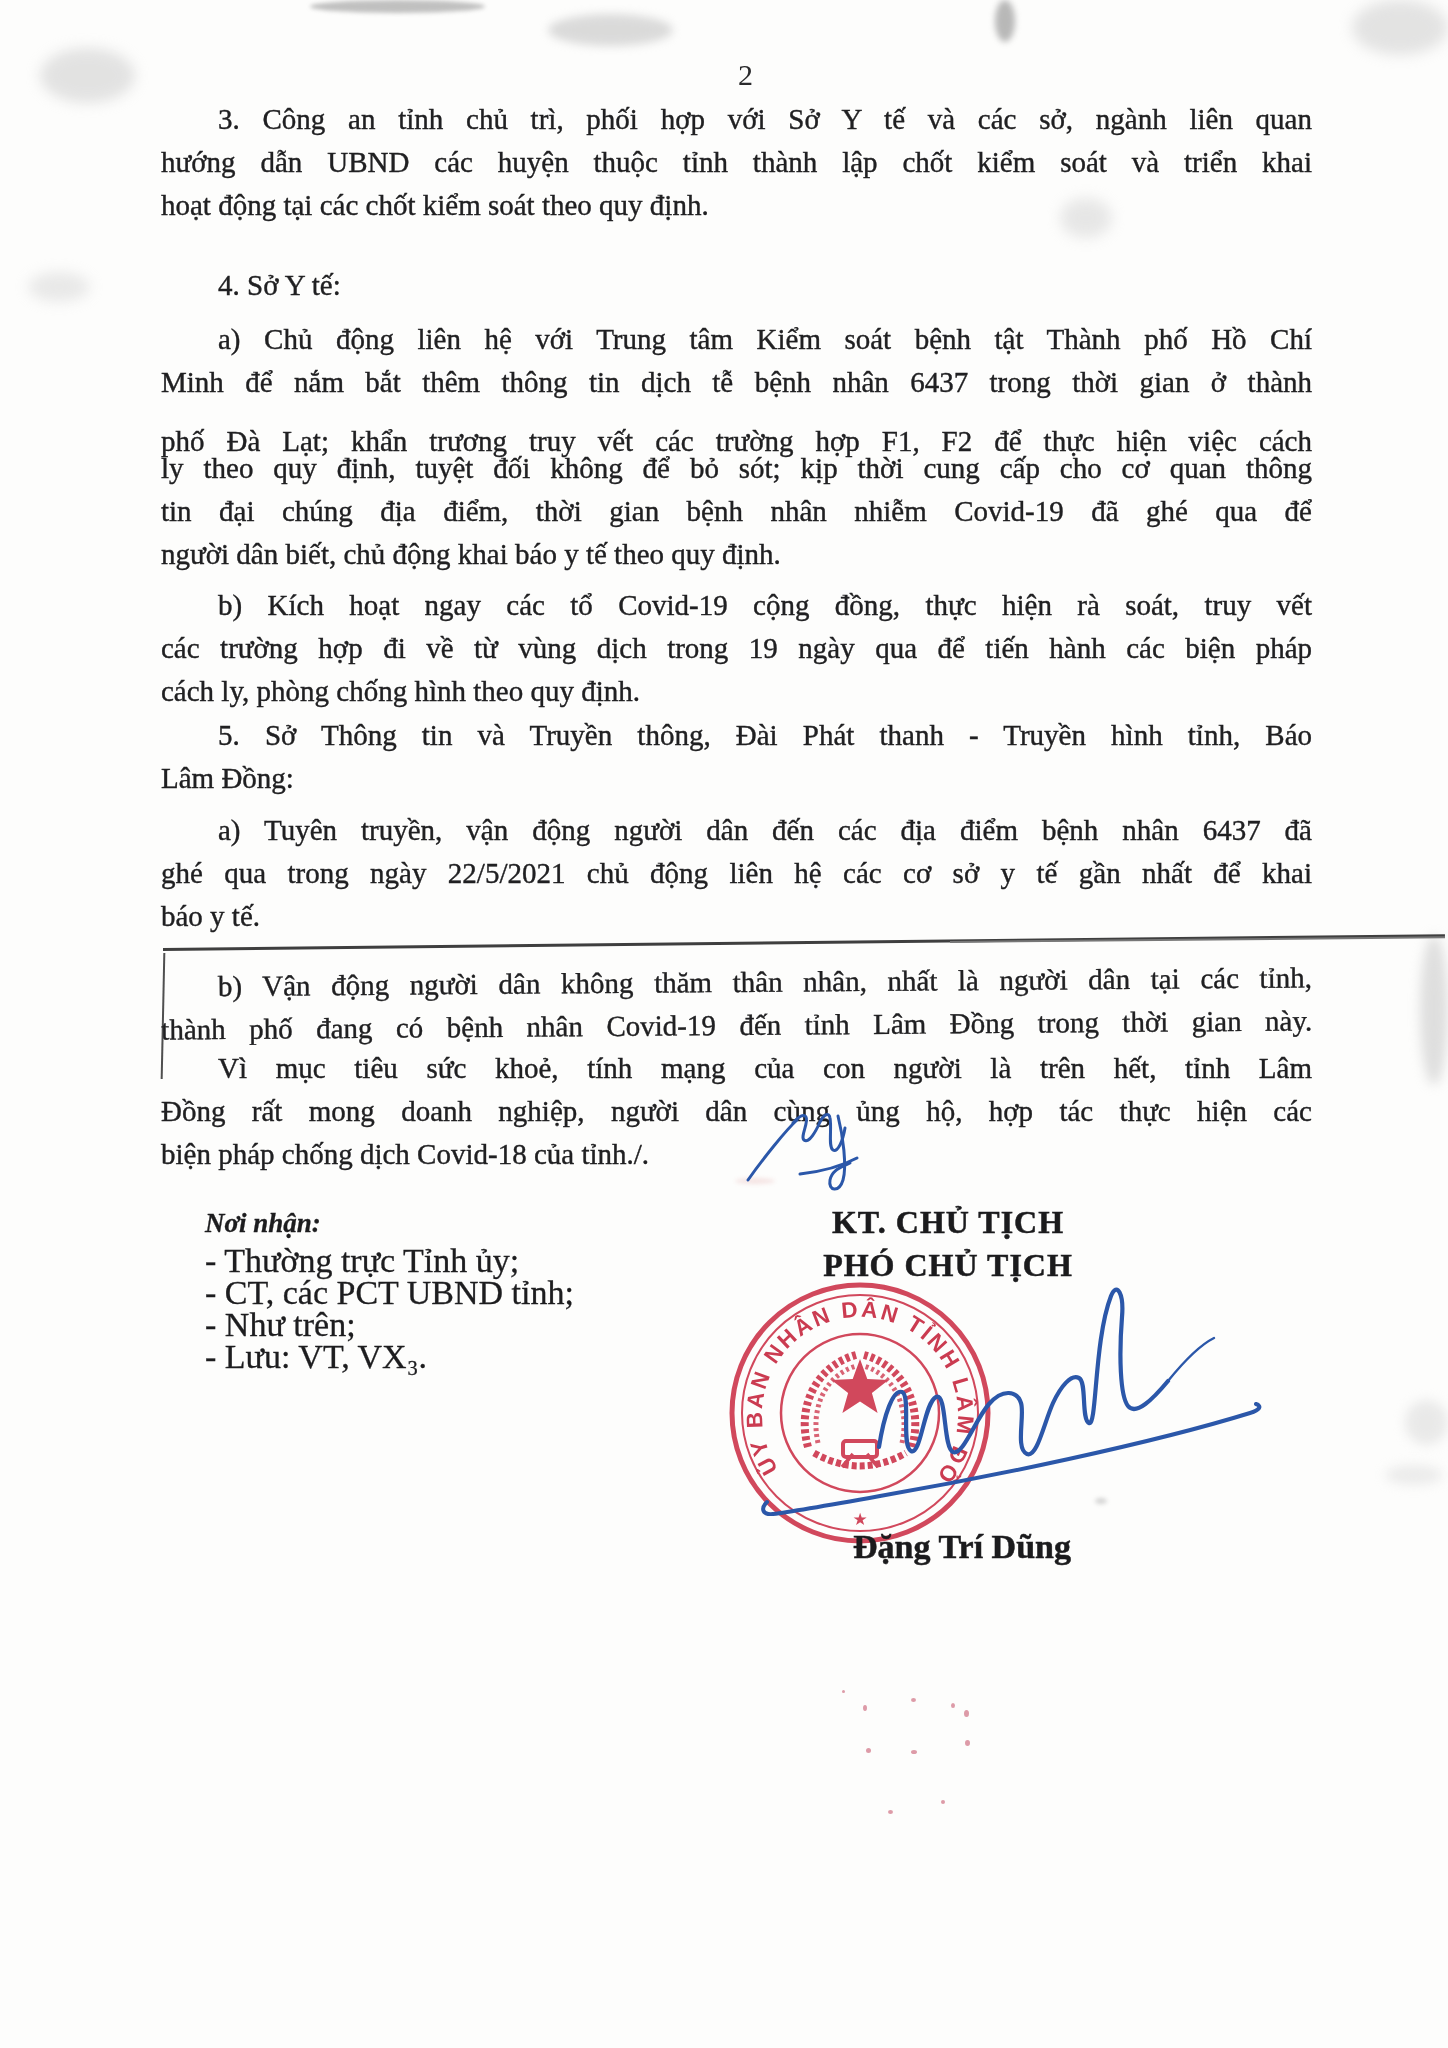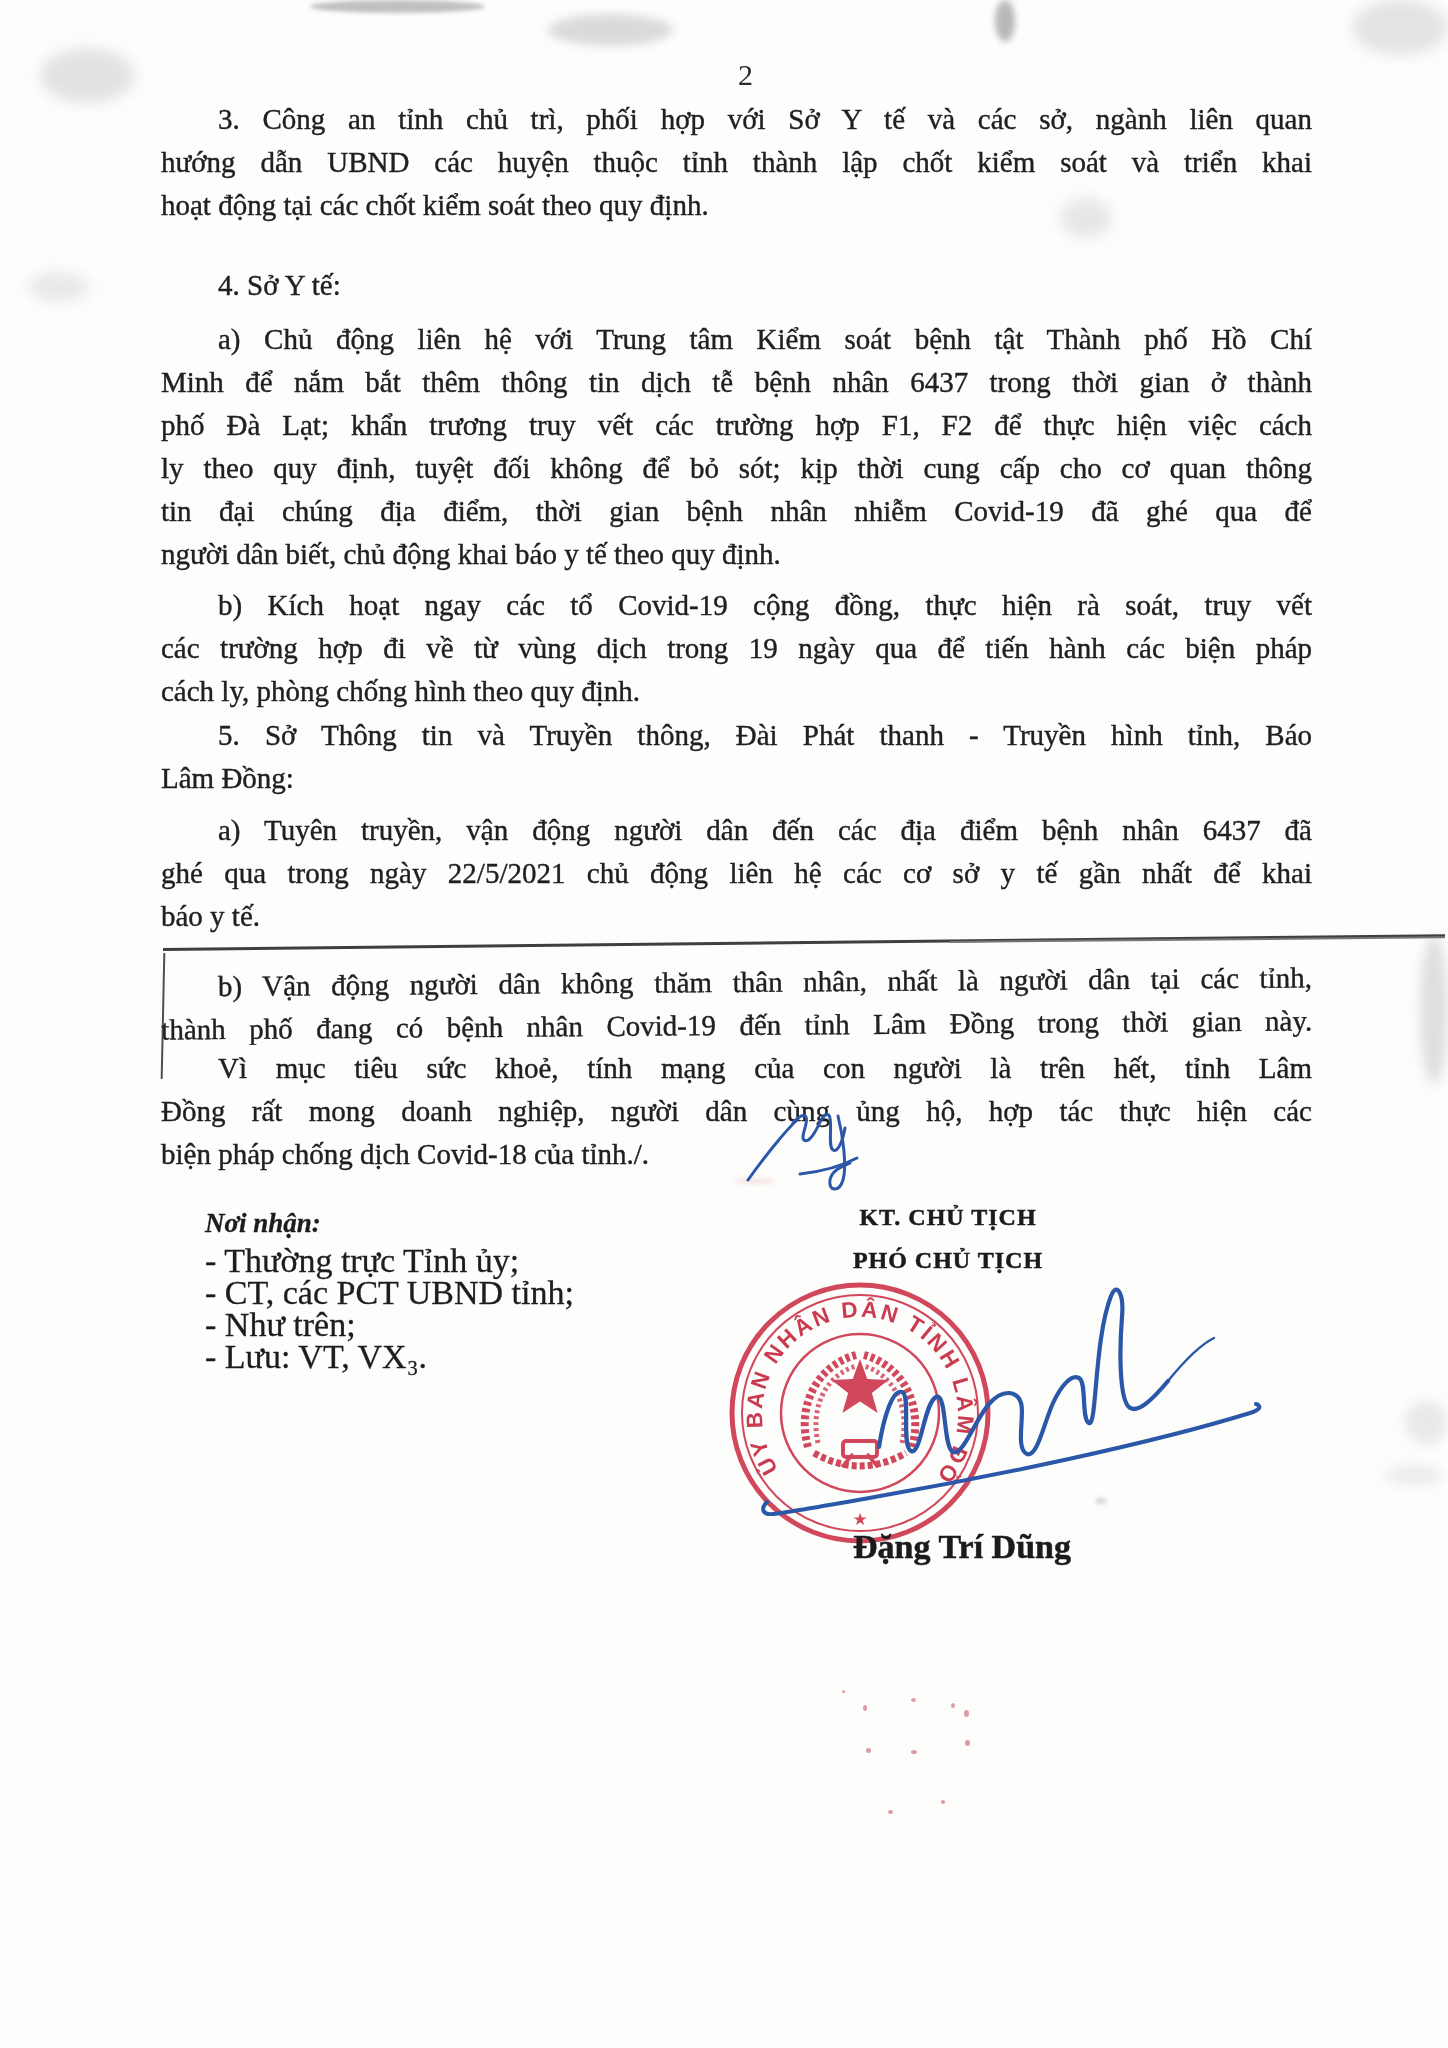--- a/index.html
+++ b/index.html
@@ -11,21 +11,21 @@
       -webkit-text-stroke:0.38px #202022;white-space:normal;}
   .j{text-align:justify;text-align-last:justify;}
   .ind{padding-left:57px;}
   .nw{white-space:nowrap;}
   
   .rc{position:absolute;left:205px;font-size:34px;line-height:30px;color:#1d1d1f;
       -webkit-text-stroke:0.3px #1d1d1f;white-space:nowrap;}
   .rc-head{font-weight:bold;font-style:italic;font-size:27px;}
   
   .sig-title{position:absolute;left:718px;width:460px;text-align:center;
-      font-weight:bold;font-size:24px;color:#1b1b1d;-webkit-text-stroke:0.5px #1b1b1d;
+      font-weight:bold;font-size:32px;color:#1b1b1d;-webkit-text-stroke:0.5px #1b1b1d;
       letter-spacing:1px;white-space:nowrap;}
   .signer{position:absolute;left:762px;width:400px;text-align:center;
       font-weight:bold;font-size:34px;color:#1b1b1d;-webkit-text-stroke:0.5px #1b1b1d;}
   .pageno{position:absolute;left:738px;top:58px;font-size:30px;color:#2a2a2c;}
   
   .smudge{position:absolute;border-radius:50%;}
   .spk{position:absolute;border-radius:50%;background:#c24b62;opacity:.55;}
   .fold-line{position:absolute;background:#3f3f3f;}
   .tiltwrap{position:absolute;left:0;top:0;width:1448px;height:2048px;
       transform:rotate(-0.45deg);transform-origin:730px 990px;}
@@ -54,21 +54,21 @@
   <div class="pageno">2</div>
 
   <div class="ln j ind" style="top:98px">3. Công an tỉnh chủ trì, phối hợp với Sở Y tế và các sở, ngành liên quan</div>
   <div class="ln j" style="top:141px">hướng dẫn UBND các huyện thuộc tỉnh thành lập chốt kiểm soát và triển khai</div>
   <div class="ln nw" style="top:184px">hoạt động tại các chốt kiểm soát theo quy định.</div>
 
   <div class="ln nw ind" style="top:264px">4. Sở Y tế:</div>
 
   <div class="ln j ind" style="top:318px">a) Chủ động liên hệ với Trung tâm Kiểm soát bệnh tật Thành phố Hồ Chí</div>
   <div class="ln j" style="top:361px">Minh để nắm bắt thêm thông tin dịch tễ bệnh nhân 6437 trong thời gian ở thành</div>
-  <div class="ln j" style="top:404px">phố Đà Lạt; khẩn trương truy vết các trường hợp F1, F2 để thực hiện việc cách</div>
+  <div class="ln j" style="top:420px">phố Đà Lạt; khẩn trương truy vết các trường hợp F1, F2 để thực hiện việc cách</div>
   <div class="ln j" style="top:447px">ly theo quy định, tuyệt đối không để bỏ sót; kịp thời cung cấp cho cơ quan thông</div>
   <div class="ln j" style="top:490px">tin đại chúng địa điểm, thời gian bệnh nhân nhiễm Covid-19 đã ghé qua để</div>
   <div class="ln nw" style="top:533px">người dân biết, chủ động khai báo y tế theo quy định.</div>
 
   <div class="ln j ind" style="top:584px">b) Kích hoạt ngay các tổ Covid-19 cộng đồng, thực hiện rà soát, truy vết</div>
   <div class="ln j" style="top:627px">các trường hợp đi về từ vùng dịch trong 19 ngày qua để tiến hành các biện pháp</div>
   <div class="ln nw" style="top:670px">cách ly, phòng chống hình theo quy định.</div>
 
   <div class="ln j ind" style="top:714px">5. Sở Thông tin và Truyền thông, Đài Phát thanh - Truyền hình tỉnh, Báo</div>
   <div class="ln nw" style="top:757px">Lâm Đồng:</div>

